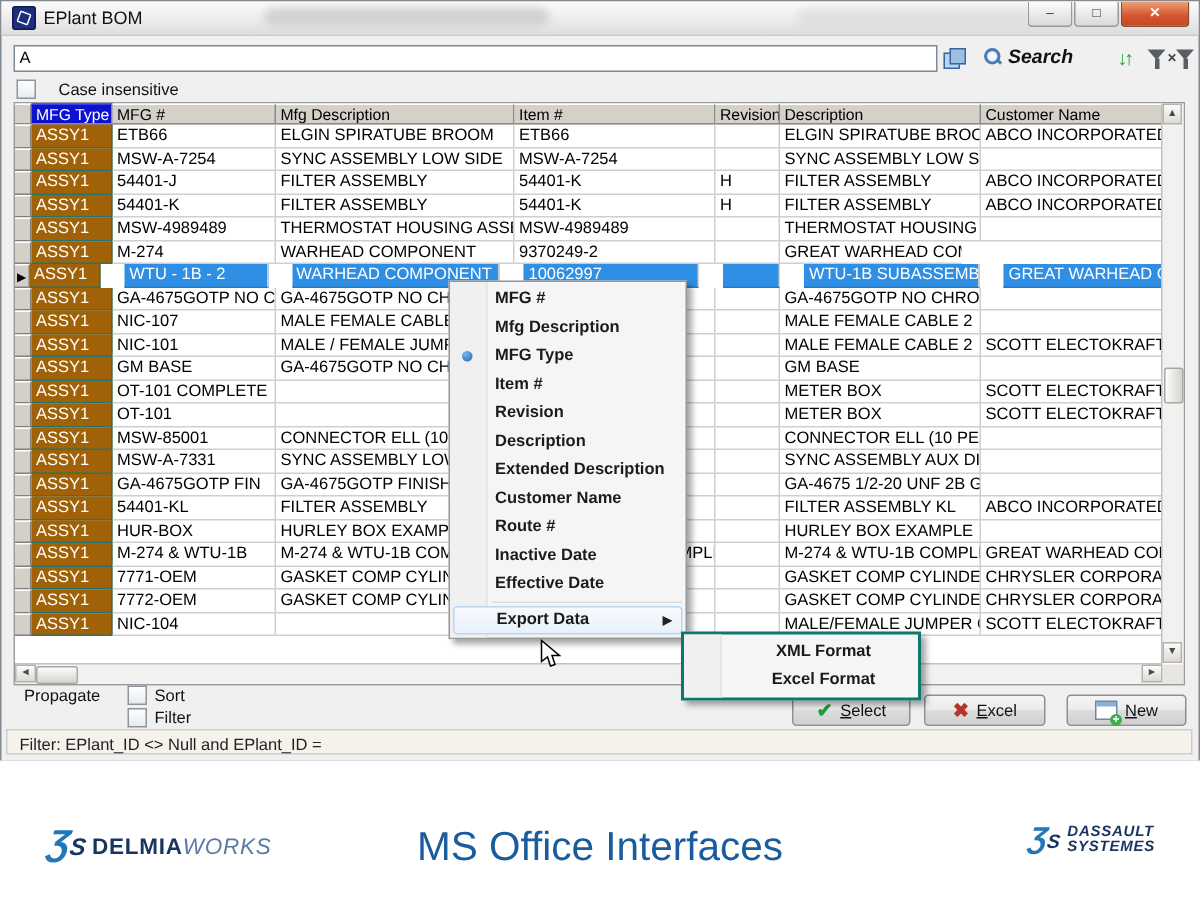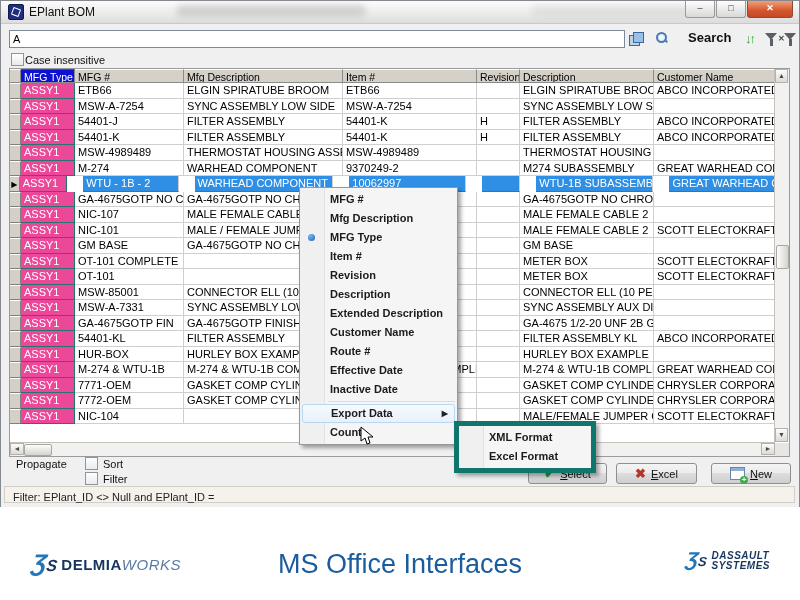--- a/index.html
+++ b/index.html
@@ -17,45 +17,45 @@
   .winbtns{position:absolute;right:6px;top:0;display:flex;}
   .wbtn{width:28px;height:16px;border:1px solid #9a9a9a;border-top:none;border-radius:0 0 3px 3px;background:linear-gradient(#fdfdfd,#d9d9d9);font-size:9px;line-height:15px;text-align:center;color:#333;margin-left:1px;}
   .wbtn.close{width:44px;background:linear-gradient(#f0a078,#d4552f 60%,#c24a26);color:#fff;font-weight:bold;border-color:#8e4a35;}
 
   
   .search-input{position:absolute;left:8px;top:29px;width:608px;height:16px;border:1px solid #7a8a99;font-size:11px;padding:0 3px;font-family:"Liberation Sans",sans-serif;}
   .copy-icon{position:absolute;left:628px;top:31px;width:14px;height:13px;}
   .copy-icon i{position:absolute;width:9px;height:9px;border:1px solid #35689f;background:#bcd3ea;}
   .copy-icon i:first-child{left:0;top:3px;}
   .copy-icon i:last-child{left:4px;top:0;background:#9cc0e4;}
-  .search-btn{position:absolute;left:655px;top:29px;display:flex;align-items:center;gap:20px;cursor:default;}
+  .search-btn{position:absolute;left:655px;top:29px;display:flex;align-items:center;gap:4px;cursor:default;font-style:italic;}
   .mag{position:relative;width:12px;height:12px;}
   .mag:before{content:"";position:absolute;left:0;top:0;width:7px;height:7px;border:2px solid #4a7ab5;border-radius:50%;background:radial-gradient(#fff,#cfe2f5);}
   .mag:after{content:"";position:absolute;left:8px;top:8px;width:4px;height:2px;background:#4a7ab5;transform:rotate(45deg);}
   .search-label{font-size:13px;font-weight:bold;color:#111;}
   .sort-icon{position:absolute;left:744px;top:30px;font-size:13px;font-weight:bold;color:#2ca32c;letter-spacing:-2px;}
   .funnel{position:absolute;top:32px;width:0;height:0;border-left:6px solid transparent;border-right:6px solid transparent;border-top:7px solid #5a5f66;}
   .funnel:after{content:"";position:absolute;left:-1.5px;top:-1px;width:3px;height:7px;background:#5a5f66;}
   .funnel.f1{left:764px;}
   .funnel.f2{left:783px;}
   .funnel-x{position:absolute;left:777px;top:33px;font-size:8px;font-weight:bold;color:#44484e;}
-  .case-row{position:absolute;left:10px;top:52px;display:flex;align-items:center;gap:1px;}
+  .case-row{position:absolute;left:10px;top:52px;display:flex;align-items:center;gap:15px;}
   .cbx{width:11px;height:11px;border:1px solid #8e959c;background:linear-gradient(#fefefe,#e8ebee);}
   .case-label,.small-label{font-size:11px;color:#111;}
 
   
   .grid{position:absolute;left:8px;top:67px;width:779px;height:387px;border:1px solid #9b9b9b;background:#fff;}
   .ghead{position:absolute;left:0;top:0;height:14px;display:flex;}
   .hc{box-sizing:border-box;height:14px;background:#d5d1c9;border-right:1px solid #8a8a8a;border-bottom:1px solid #8a8a8a;border-top:1px solid #fff;font-size:10.5px;color:#000;padding:1px 0 0 3px;white-space:nowrap;overflow:hidden;}
   .hc.sorted{background:#0d12d2;color:#fff;border-top-color:#3a3fe0;}
   .grows{position:absolute;left:0;top:14px;width:765px;}
   .grow{display:flex;height:15.5px;box-sizing:border-box;}
   .gc{box-sizing:border-box;height:15.5px;border-right:1px solid #cfcfcf;border-bottom:1px solid #cfcfcf;font-size:11px;color:#000;padding:1px 0 0 3px;white-space:nowrap;overflow:hidden;}
   .gc.c0{background:#d4d0c8;border-right:1px solid #808080;border-bottom:1px solid #808080;border-top:1px solid #ffffff;padding:0;text-align:center;}
-  .gc.mfgtype{background:#ec4899;color:#fff;border-bottom-color:#23756d;border-right-color:#23756d;}
+  .gc.mfgtype{background:#a16207;color:#fff;border-bottom-color:#23756d;border-right-color:#23756d;}
   .grow.selected .gc:not(.c0):not(.mfgtype){background:#2f8fe4;color:#fff;border-bottom-color:#2379c4;margin-left:16px;}
   .selarrow{font-size:8px;line-height:15px;color:#000;}
   .c0{width:11px;} .c1{width:54px;} .c2{width:109px;} .c3{width:159px;} .c4{width:134px;} .c5{width:43px;} .c6{width:134px;} .c7{width:121px;border-right:none;}
 
   
   .vscroll{position:absolute;right:0;top:0;width:14px;height:373px;background:#f2f1ef;border-left:1px solid #c4c1bc;}
   .sbtn{position:absolute;left:0;width:13px;height:14px;background:linear-gradient(#fcfcfc,#dcdad5);border:1px solid #b5b2ad;box-sizing:border-box;font-size:7px;line-height:12px;text-align:center;color:#4a4a4a;}
   .vscroll .up{top:0;} .vscroll .down{bottom:0;}
   .vthumb{position:absolute;left:1px;top:176px;width:11px;height:22px;background:linear-gradient(90deg,#fdfdfd,#d5d3ce);border:1px solid #a9a7a2;border-radius:2px;}
   .hscroll{position:absolute;left:0;bottom:0;width:765px;height:13px;background:#f2f1ef;border-top:1px solid #c4c1bc;}
@@ -65,21 +65,21 @@
   .corner{position:absolute;right:0;bottom:0;width:14px;height:13px;background:#e8e6e2;}
 
   
   .menu{position:absolute;left:298px;top:186px;width:157px;background:#f5f5f5;border:1px solid #979797;box-shadow:3px 3px 4px rgba(0,0,0,.35);padding:2px 0;z-index:50;}
   .menu:before{content:"";position:absolute;left:0;top:0;bottom:0;width:24px;background:#f0f0f0;border-right:1px solid #e2e2e2;}
   .mitem{position:relative;height:19px;line-height:19px;padding-left:30px;font-size:11px;font-weight:bold;color:#1b1b1b;white-space:nowrap;}
   .mitem .bullet{position:absolute;left:8px;top:6px;width:7px;height:7px;border-radius:50%;background:radial-gradient(circle at 35% 30%,#7db4e8,#1565c0);}
   .mitem .sub-arrow{position:absolute;right:6px;top:0;font-size:8px;color:#222;}
   .mitem.hl{background:linear-gradient(#f6fafe,#e8f1fb);border:1px solid #b8d7f3;border-radius:3px;margin:0 2px;padding-left:28px;height:17px;line-height:17px;}
   .msep{height:1px;background:#dcdcdc;margin:2px 2px 2px 28px;}
-  .submenu{position:absolute;left:453px;top:420px;width:132px;background:#f5f5f5;border:5px solid #0f766e;box-shadow:3px 3px 4px rgba(0,0,0,.35);padding:2px 0;z-index:60;}
+  .submenu{position:absolute;left:453px;top:420px;width:132px;background:#f5f5f5;border:2px solid #0f766e;box-shadow:3px 3px 4px rgba(0,0,0,.35);padding:2px 12px;z-index:60;text-align:center;}
   .submenu:before{content:"";position:absolute;left:0;top:0;bottom:0;width:24px;background:#f0f0f0;border-right:1px solid #e2e2e2;}
   .cursor{position:absolute;left:359px;top:425px;z-index:70;}
 
   
   .propagate{position:absolute;left:15px;top:457px;font-size:11px;color:#111;}
   .chkrow{position:absolute;left:84px;display:flex;align-items:center;gap:5px;}
   .chk-sort{top:456px;} .chk-scope{top:471px;}
   .btn{position:absolute;top:462px;height:21px;border:1px solid #8e8f8f;border-radius:3px;background:linear-gradient(#f4f4f4,#ebebeb 50%,#dddddd 50%,#cfcfcf);display:flex;align-items:center;justify-content:center;gap:5px;font-size:11px;color:#111;box-sizing:border-box;}
   .btn-select{left:527px;width:79px;} .btn-cancel{left:615px;width:81px;} .btn-new{left:710px;width:80px;}
   .btn .lbl::first-letter{text-decoration:underline;}
@@ -202,21 +202,20 @@
           <div class="gc c6">THERMOSTAT HOUSING ASS</div>
           <div class="gc c7"></div>
         </div>
         <div class="grow">
           <div class="gc c0"></div>
           <div class="gc c1 mfgtype">ASSY1</div>
           <div class="gc c2">M-274</div>
           <div class="gc c3">WARHEAD COMPONENT</div>
           <div class="gc c4">9370249-2</div>
           <div class="gc c5"></div>
-          <div class="gc c6">M274 SUBASSEMBLY</div>
           <div class="gc c7">GREAT WARHEAD COMPANY</div>
         </div>
         <div class="grow selected">
           <div class="gc c0"><div class="selarrow" style="display: inline;">▶</div></div>
           <div class="gc c1 mfgtype">ASSY1</div>
           <div class="gc c2">WTU - 1B - 2</div>
           <div class="gc c3">WARHEAD COMPONENT</div>
           <div class="gc c4">10062997</div>
           <div class="gc c5"></div>
           <div class="gc c6">WTU-1B SUBASSEMBLY</div>
@@ -389,25 +388,24 @@
   <div class="menu" id="context-menu">
       <div class="mitem">MFG #</div>
       <div class="mitem">Mfg Description</div>
       <div class="mitem">MFG Type<div class="bullet"></div></div>
       <div class="mitem">Item #</div>
       <div class="mitem">Revision</div>
       <div class="mitem">Description</div>
       <div class="mitem">Extended Description</div>
       <div class="mitem">Customer Name</div>
       <div class="mitem">Route #</div>
+      <div class="mitem">Inactive Date</div>
       <div class="mitem">Effective Date</div>
-      <div class="mitem">Inactive Date</div>
       <div class="msep"></div>
       <div class="mitem hl">Export Data<div class="sub-arrow">▶</div></div>
-      <div class="mitem">Count</div>
     </div>
   <div class="submenu" id="export-submenu">
       <div class="mitem">XML Format</div>
       <div class="mitem">Excel Format</div>
     </div>
 
   <svg class="cursor" width="14" height="20" viewBox="0 0 14 20">
     <polygon points="1,1 1,15 5,12 7,18 10,17 8,11 13,11" fill="#ffffff" stroke="#000000" stroke-width="1"></polygon>
   </svg>
 

